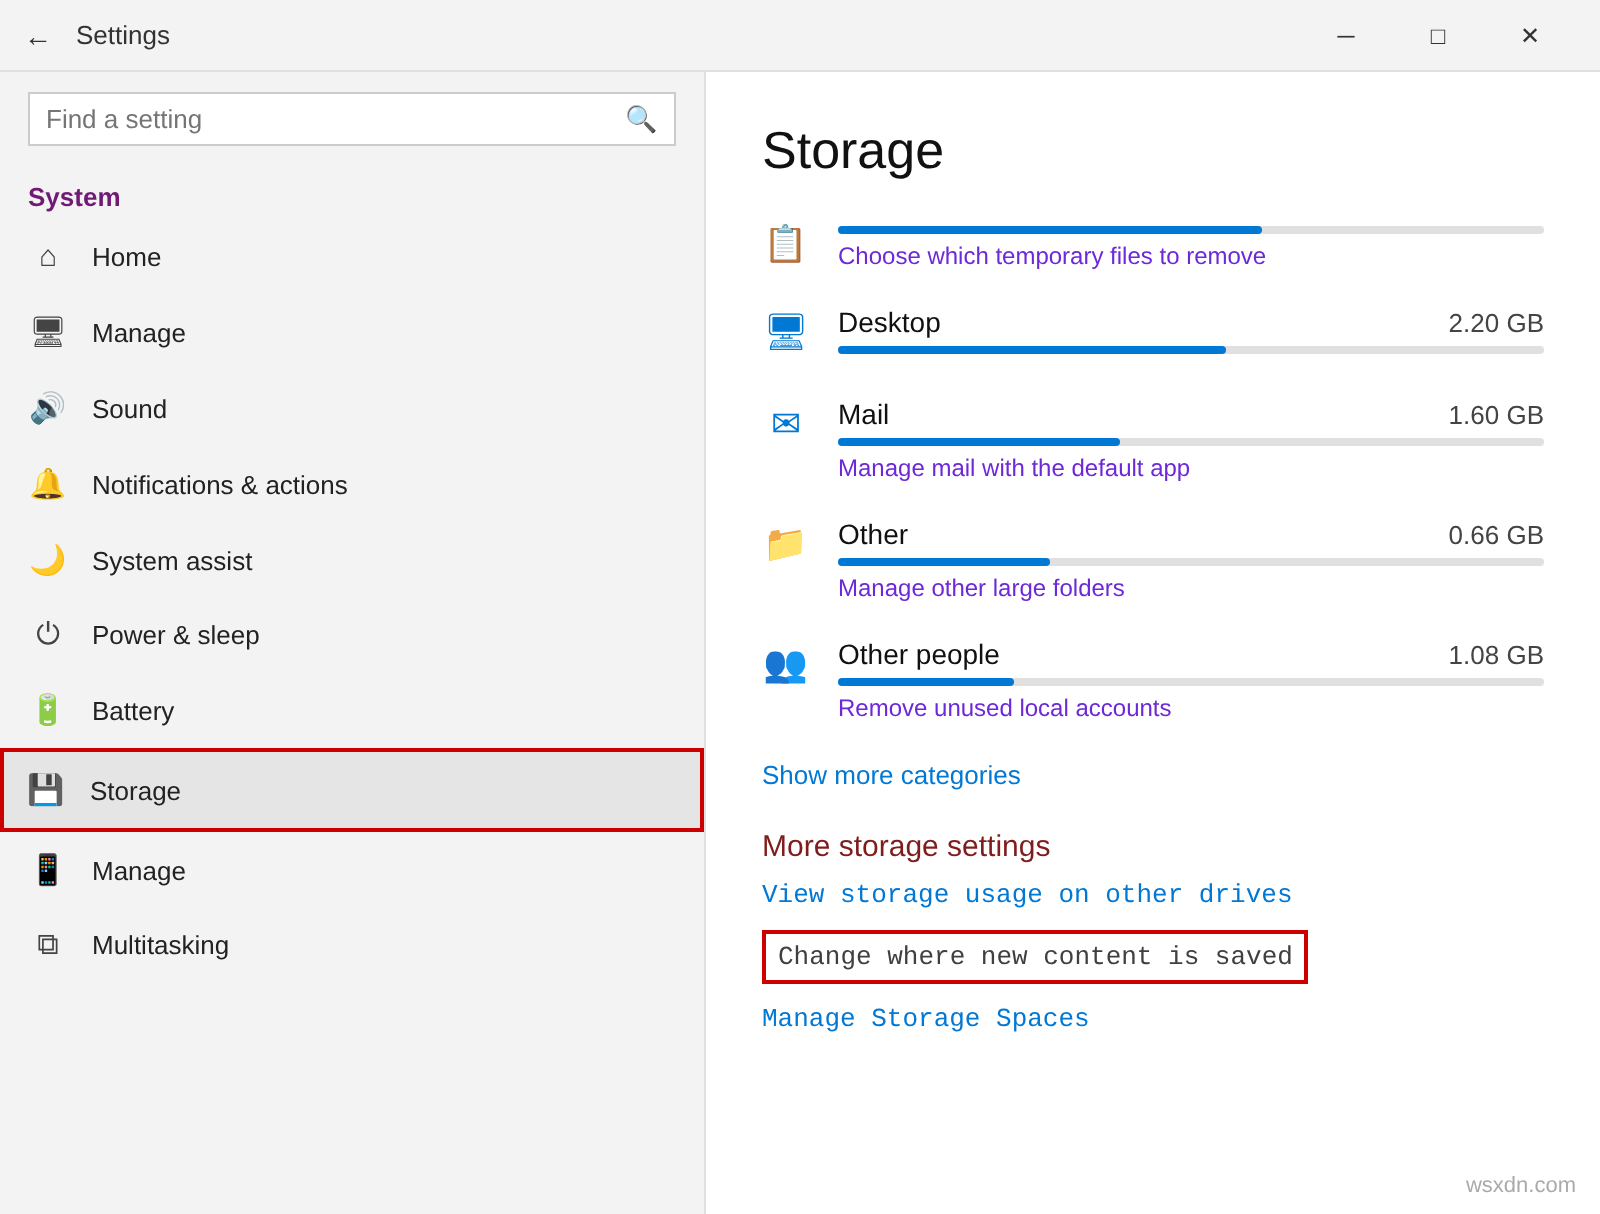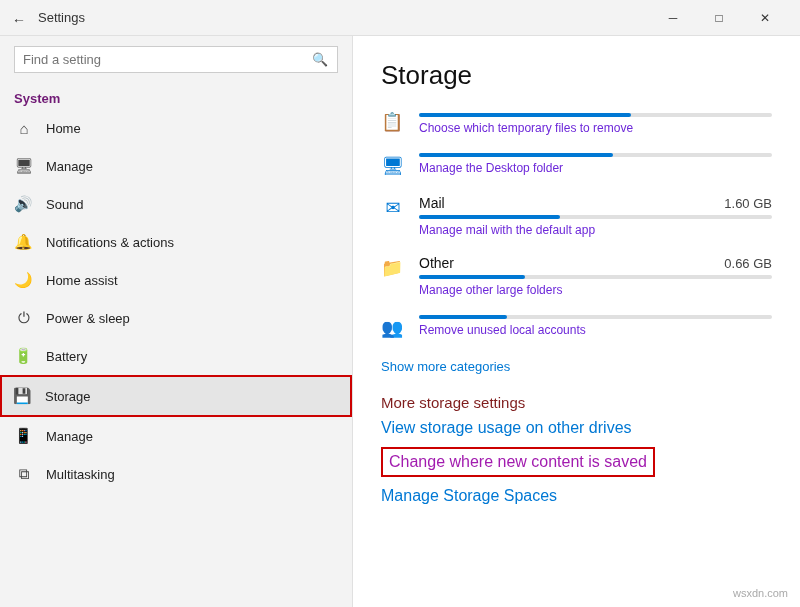--- a/index.html
+++ b/index.html
@@ -184,31 +184,32 @@
 
     .section-heading {
       font-size: 15px;
       font-weight: 400;
       color: #7f1d1d;
       margin-bottom: 8px;
     }
 
     .settings-link {
       color: #0078d4;
-      font-size: 16px;
+      font-size: 13px;
       cursor: pointer;
       text-decoration: none;
       display: block;
       margin-bottom: 10px;
+      font-family: Liberation Mono, monospace;
     }
     .settings-link.highlighted {
       border: 2px solid #c00;
       padding: 4px 6px;
       display: inline-block;
-      color: #a21caf;
+      color: #404040;
     }
 
     
     .sidebar::-webkit-scrollbar,
     .content::-webkit-scrollbar { width: 6px; }
     .sidebar::-webkit-scrollbar-thumb,
     .content::-webkit-scrollbar-thumb { background: #ccc; }
   </style>
 </head>
 <body>
@@ -243,21 +244,21 @@
     <div class="sidebar-item">
       <span class="sidebar-item-icon">🔊</span>
       <span>Sound</span>
     </div>
     <div class="sidebar-item">
       <span class="sidebar-item-icon">🔔</span>
       <span>Notifications &amp; actions</span>
     </div>
     <div class="sidebar-item">
       <span class="sidebar-item-icon">🌙</span>
-      <span>Home assist</span>
+      <span>System assist</span>
     </div>
     <div class="sidebar-item">
       <span class="sidebar-item-icon">⏻</span>
       <span>Power &amp; sleep</span>
     </div>
     <div class="sidebar-item">
       <span class="sidebar-item-icon">🔋</span>
       <span>Battery</span>
     </div>
     <div class="sidebar-item highlighted active">
@@ -288,24 +289,27 @@
         <div class="storage-bar-bg">
           <div class="storage-bar-fill" style="width:60%"></div>
         </div>
         <div class="storage-item-desc">Choose which temporary files to remove</div>
       </div>
     </div>
 
     <div class="storage-item">
       <div class="storage-item-icon">🖥</div>
       <div class="storage-item-content">
+        <div class="storage-item-header">
+          <span class="storage-item-name">Desktop</span>
+          <span class="storage-item-size">2.20 GB</span>
+        </div>
         <div class="storage-bar-bg">
           <div class="storage-bar-fill" style="width:55%"></div>
         </div>
-        <div class="storage-item-desc">Manage the Desktop folder</div>
       </div>
     </div>
 
     <div class="storage-item">
       <div class="storage-item-icon">✉</div>
       <div class="storage-item-content">
         <div class="storage-item-header">
           <span class="storage-item-name">Mail</span>
           <span class="storage-item-size">1.60 GB</span>
         </div>
@@ -326,20 +330,24 @@
         <div class="storage-bar-bg">
           <div class="storage-bar-fill" style="width:30%"></div>
         </div>
         <div class="storage-item-desc">Manage other large folders</div>
       </div>
     </div>
 
     <div class="storage-item">
       <div class="storage-item-icon">👥</div>
       <div class="storage-item-content">
+        <div class="storage-item-header">
+          <span class="storage-item-name">Other people</span>
+          <span class="storage-item-size">1.08 GB</span>
+        </div>
         <div class="storage-bar-bg">
           <div class="storage-bar-fill" style="width:25%"></div>
         </div>
         <div class="storage-item-desc">Remove unused local accounts</div>
       </div>
     </div>
 
     <a class="show-more-link">Show more categories</a>
 
     <h2 class="section-heading">More storage settings</h2>

